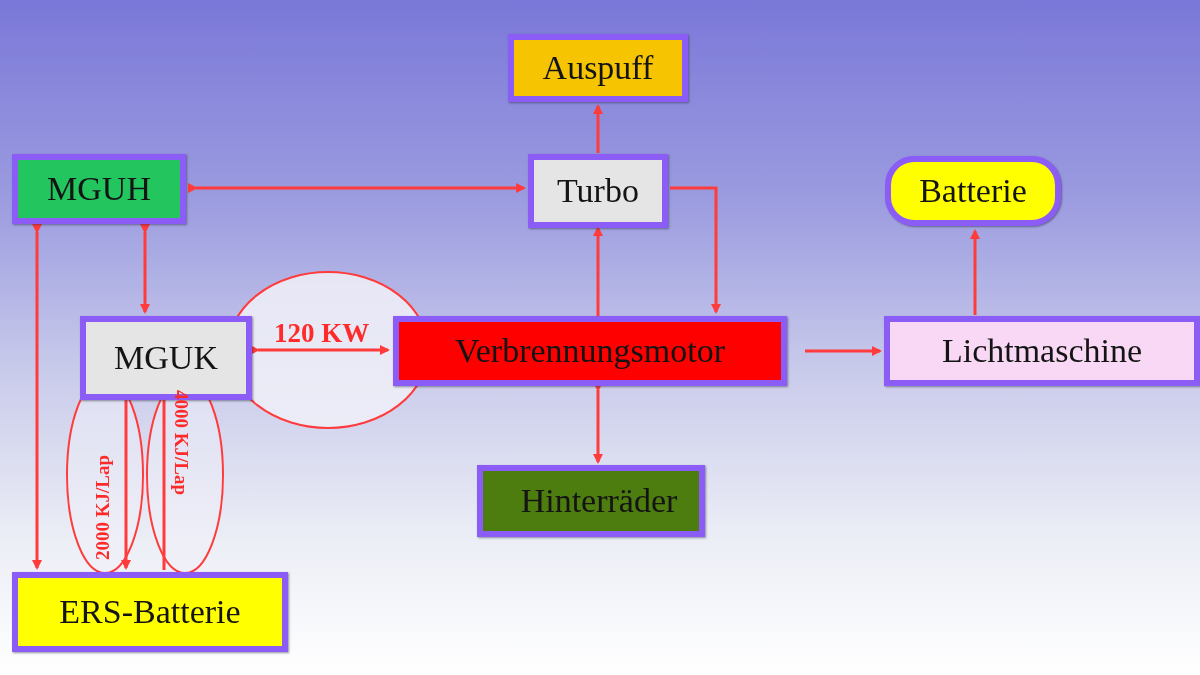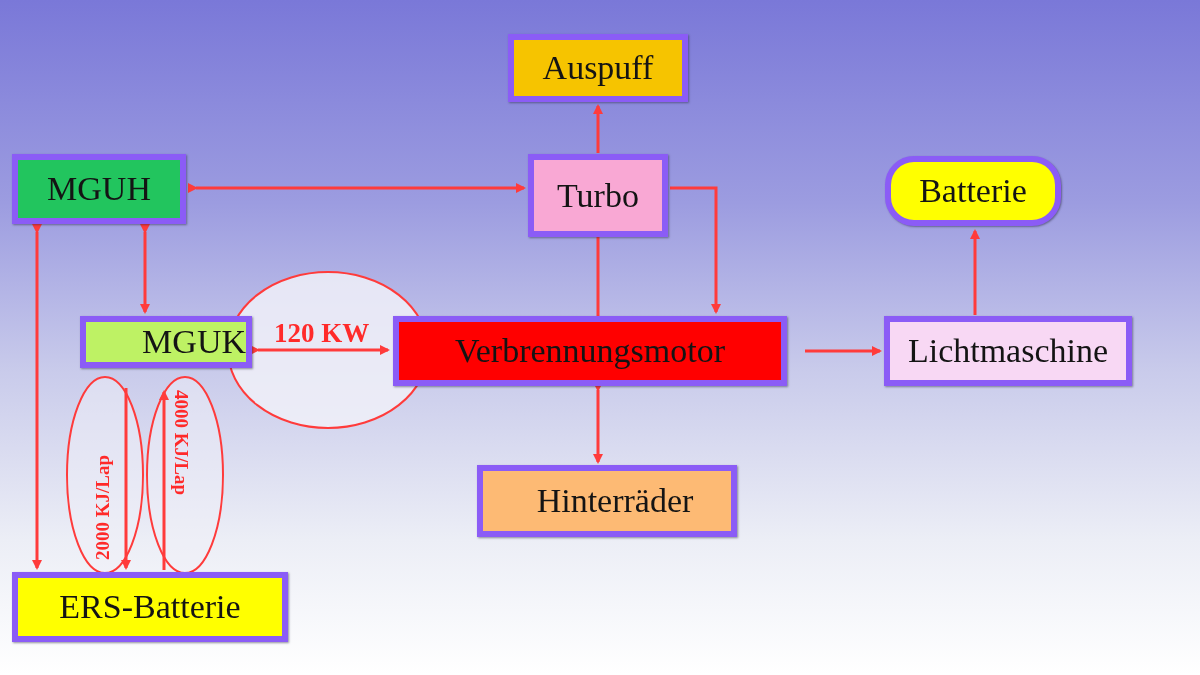--- a/index.html
+++ b/index.html
@@ -55,40 +55,40 @@
 
     <line x1="975" y1="315" x2="975" y2="231" marker-end="url(#ah)"></line>
 
     <line x1="598" y1="390" x2="598" y2="462" marker-end="url(#ah)" marker-start="url(#ah)"></line>
   </g>
 </svg>
 
 <div class="node" style="left:508px;top:34px;width:180px;height:68px;background:#f6c400;">
   <span>Auspuff</span>
 </div>
-<div class="node" style="left:528px;top:154px;width:140px;height:83px;background:#f9a8d4;">
+<div class="node" style="left:528px;top:154px;width:140px;height:74px;background:#e5e5e5;">
   <span>Turbo</span>
 </div>
 <div class="node" style="left:12px;top:154px;width:174px;height:70px;background:#22c55e;">
   <span>MGUH</span>
 </div>
 <div class="node" style="left:885px;top:156px;width:176px;height:70px;background:#ffff00;border-radius:29px;">
   <span>Batterie</span>
 </div>
-<div class="node" style="left:80px;top:316px;width:172px;height:52px;background:#bef264;justify-content:flex-end;">
+<div class="node" style="left:80px;top:316px;width:172px;height:84px;background:#e5e5e5;">
   <span>MGUK</span>
 </div>
 <div class="node" style="left:393px;top:316px;width:394px;height:70px;background:#ff0000;">
   <span>Verbrennungsmotor</span>
 </div>
-<div class="node" style="left:884px;top:316px;width:248px;height:70px;background:#f8d8f4;">
+<div class="node" style="left:884px;top:316px;width:316px;height:70px;background:#f8d8f4;">
   <span>Lichtmaschine</span>
 </div>
-<div class="node" style="left:477px;top:465px;width:260px;height:72px;background:#fdba74;padding-left:16px;">
+<div class="node" style="left:477px;top:465px;width:228px;height:72px;background:#4d7c0f;padding-left:16px;">
   <span>Hinterräder</span>
 </div>
-<div class="node" style="left:12px;top:572px;width:276px;height:70px;background:#ffff00;">
+<div class="node" style="left:12px;top:572px;width:276px;height:80px;background:#ffff00;">
   <span>ERS-Batterie</span>
 </div>
 
 <div class="lbl" style="left:274px;top:318px;">120 KW</div>
 <div class="vlbl" style="left:92px;top:560px;transform:rotate(-90deg);">2000 KJ/Lap</div>
 <div class="vlbl" style="left:192px;top:390px;transform:rotate(90deg);">4000 KJ/Lap</div>
 
 </body></html>

